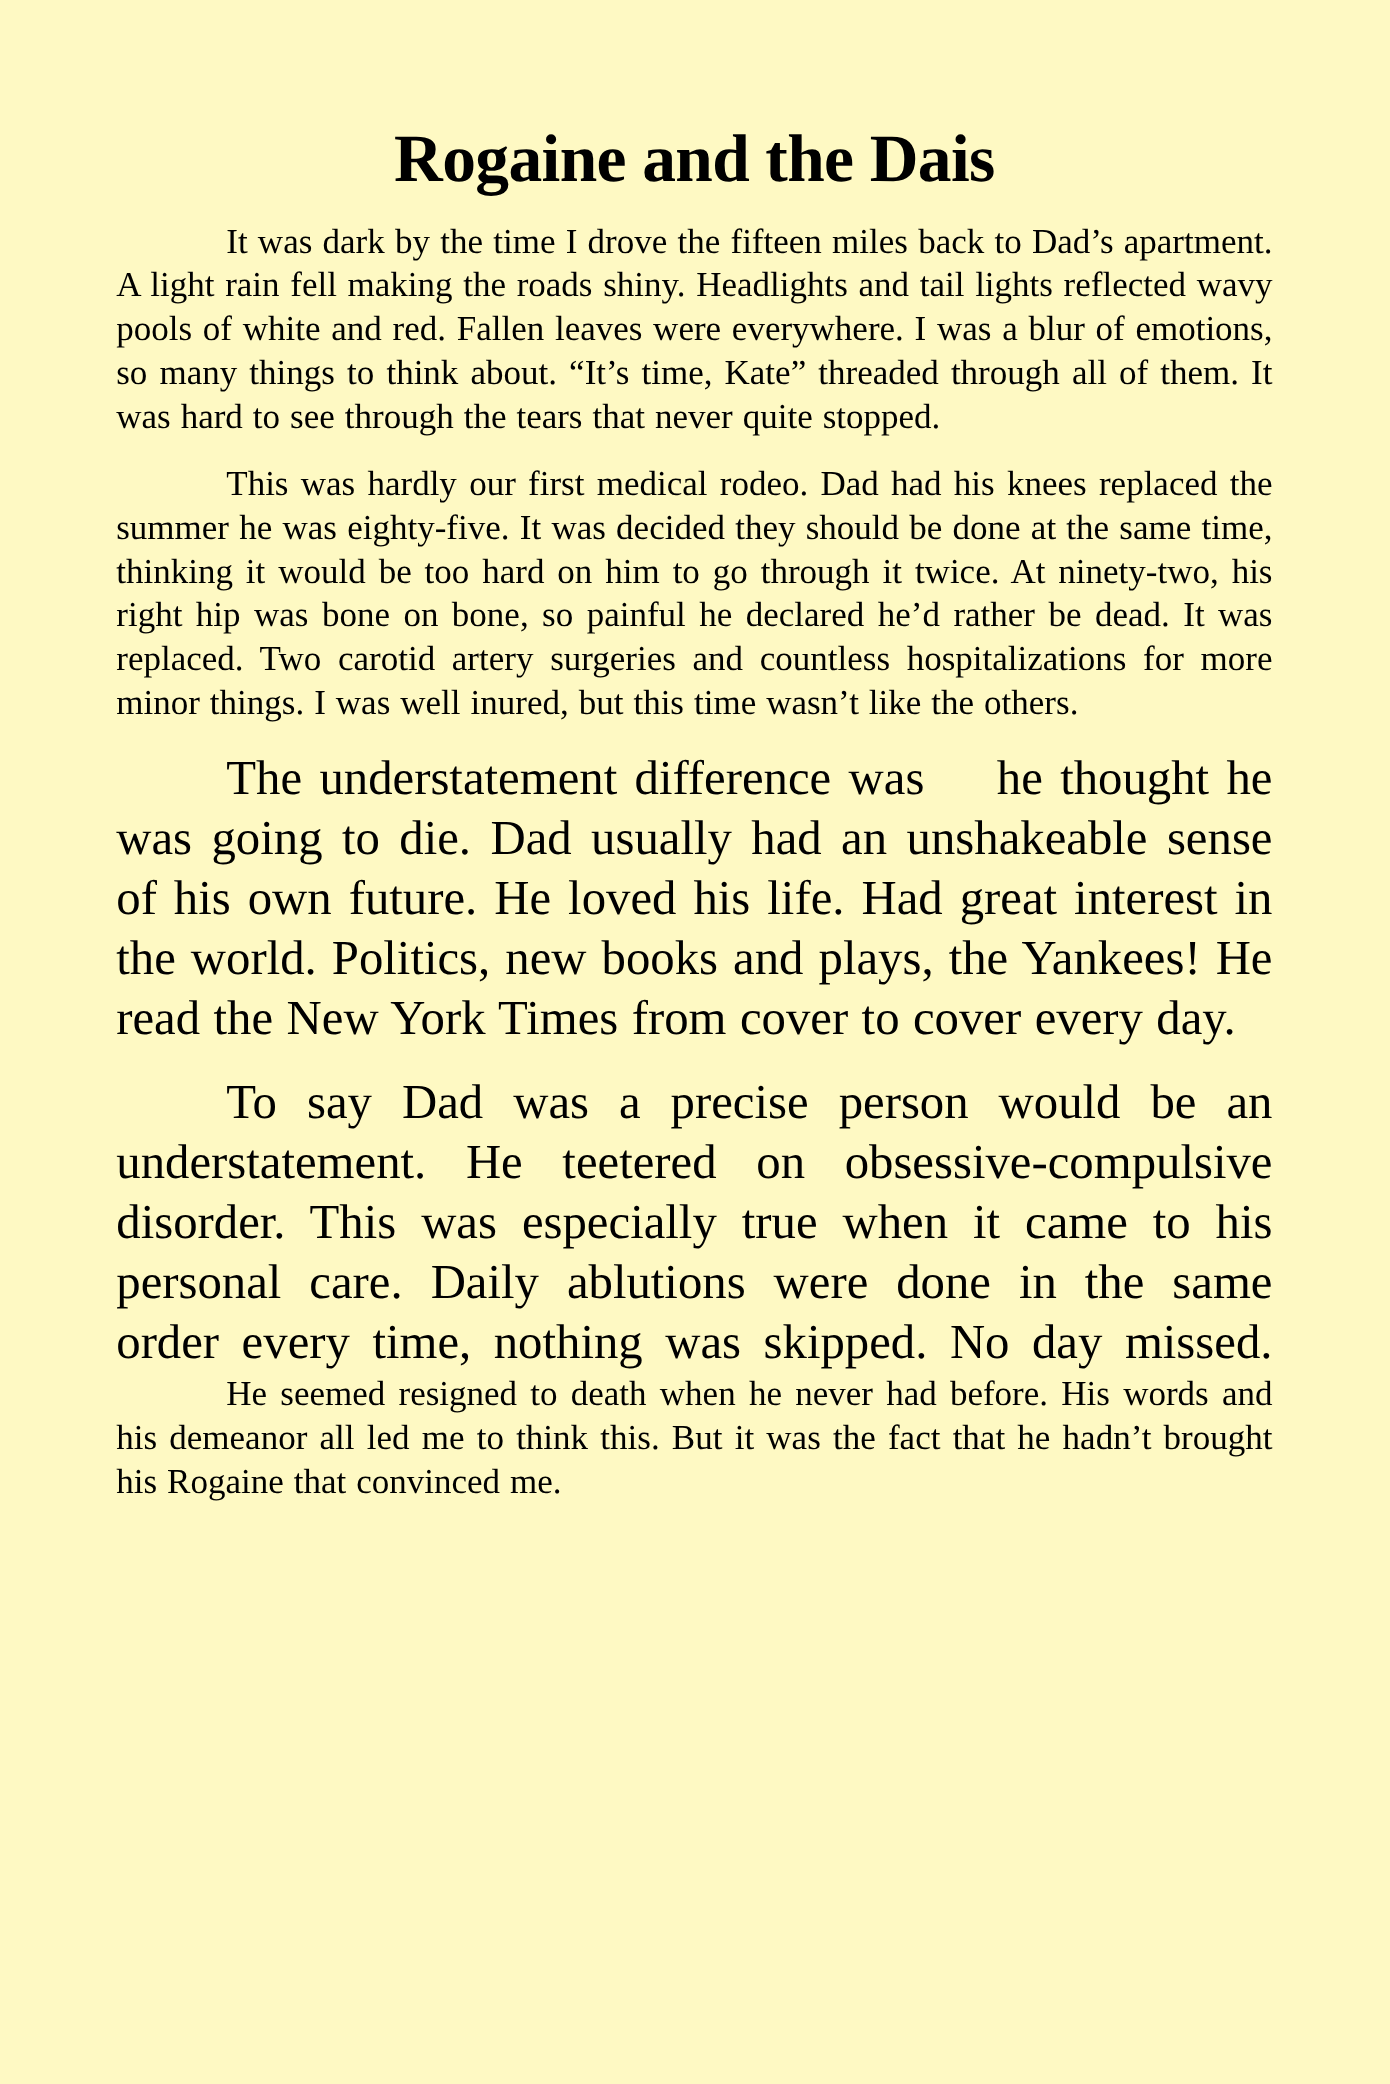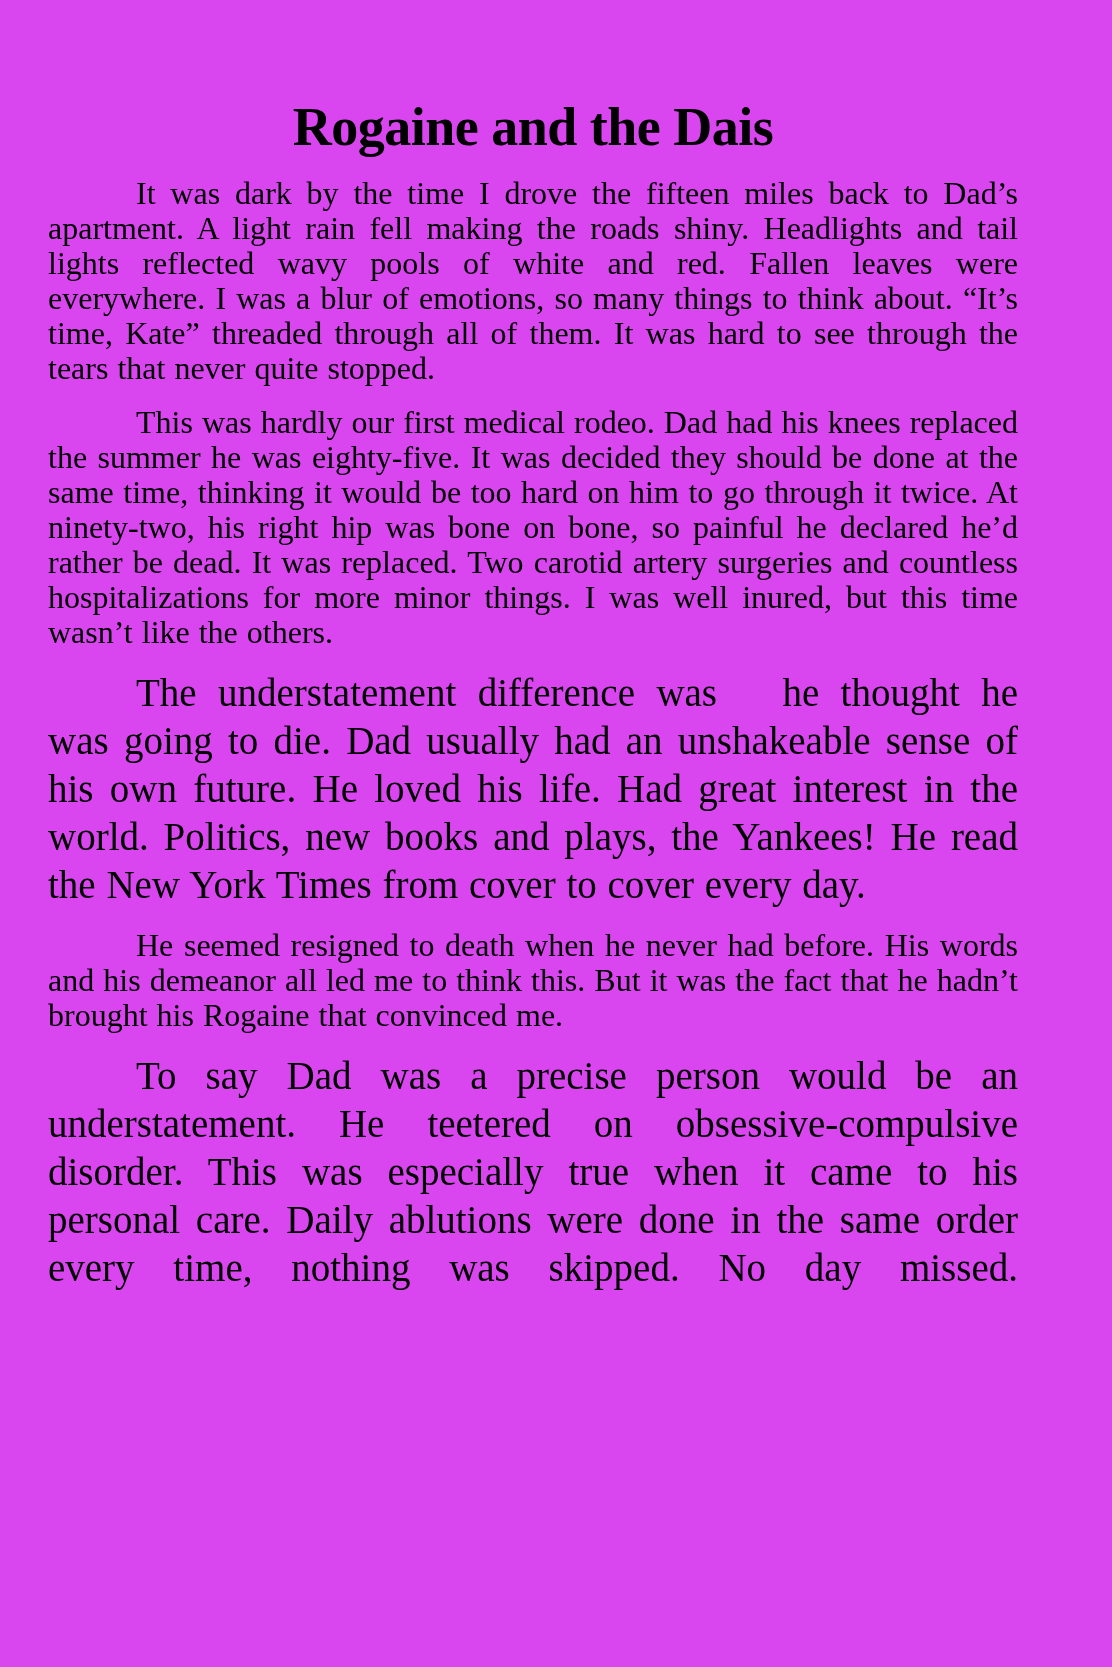--- a/index.html
+++ b/index.html
@@ -11,39 +11,39 @@
     width: 1112px;
     height: 1667px;
     color: #000000;
     font-family: "Liberation Serif", "DejaVu Serif", serif;
     overflow: hidden;
   }
   .page {
     box-sizing: border-box;
     width: 1112px;
     height: 1667px;
-    padding: 96px 94px 0 48px;
-    background: #d946ef;
+    padding: 96px 94px 0 93px;
+    background: #fef9c3;
   }
   .chapter-title {
     font-size: 54px;
     line-height: 1.15;
     font-weight: 700;
     text-align: center;
     margin: 0 0 18px 0;
     letter-spacing: -0.5px;
   }
   p.para {
     margin: 0 0 19px 0;
     text-align: justify;
     text-indent: 88px;
     word-spacing: 1px;
   }
   p.small {
-    font-size: 32px;
+    font-size: 28px;
     line-height: 35px;
   }
   p.large {
     font-size: 39px;
     line-height: 48px;
   }
   p.continues {
     text-align-last: justify;
     margin-bottom: 0;
   }
@@ -57,17 +57,17 @@
 <div class="page">
 
   <h1 class="chapter-title">Rogaine and the Dais</h1>
 
   <p class="para small">It was dark by the time I drove the fifteen miles back to Dad’s apartment. A light rain fell making the roads shiny. Headlights and tail lights reflected wavy pools of white and red. Fallen leaves were everywhere. I was a blur of emotions, so many things to think about. “It’s time, Kate” threaded through all of them. It was hard to see through the tears that never quite stopped.</p>
 
   <p class="para small">This was hardly our first medical rodeo. Dad had his knees replaced the summer he was eighty-five. It was decided they should be done at the same time, thinking it would be too hard on him to go through it twice. At ninety-two, his right hip was bone on bone, so painful he declared he’d rather be dead. It was replaced. Two carotid artery surgeries and countless hospitalizations for more minor things. I was well inured, but this time wasn’t like the others.</p>
 
   <p class="para large"><span>The understatement difference was </span><span class="italic">he</span><span> thought he was going to die. Dad usually had an unshakeable sense of his own future. He loved his life. Had great interest in the world. Politics, new books and plays, the Yankees! He read the New York Times from cover to cover every day.</span></p>
 
+  <p class="para large continues">To say Dad was a precise person would be an understatement. He teetered on obsessive-compulsive disorder. This was especially true when it came to his personal care. Daily ablutions were done in the same order every time, nothing was skipped. No day missed.</p>
+
   <p class="para small">He seemed resigned to death when he never had before. His words and his demeanor all led me to think this. But it was the fact that he hadn’t brought his Rogaine that convinced me.</p>
-
-  <p class="para large continues">To say Dad was a precise person would be an understatement. He teetered on obsessive-compulsive disorder. This was especially true when it came to his personal care. Daily ablutions were done in the same order every time, nothing was skipped. No day missed.</p>
 
 </div>
 
 </body></html>

